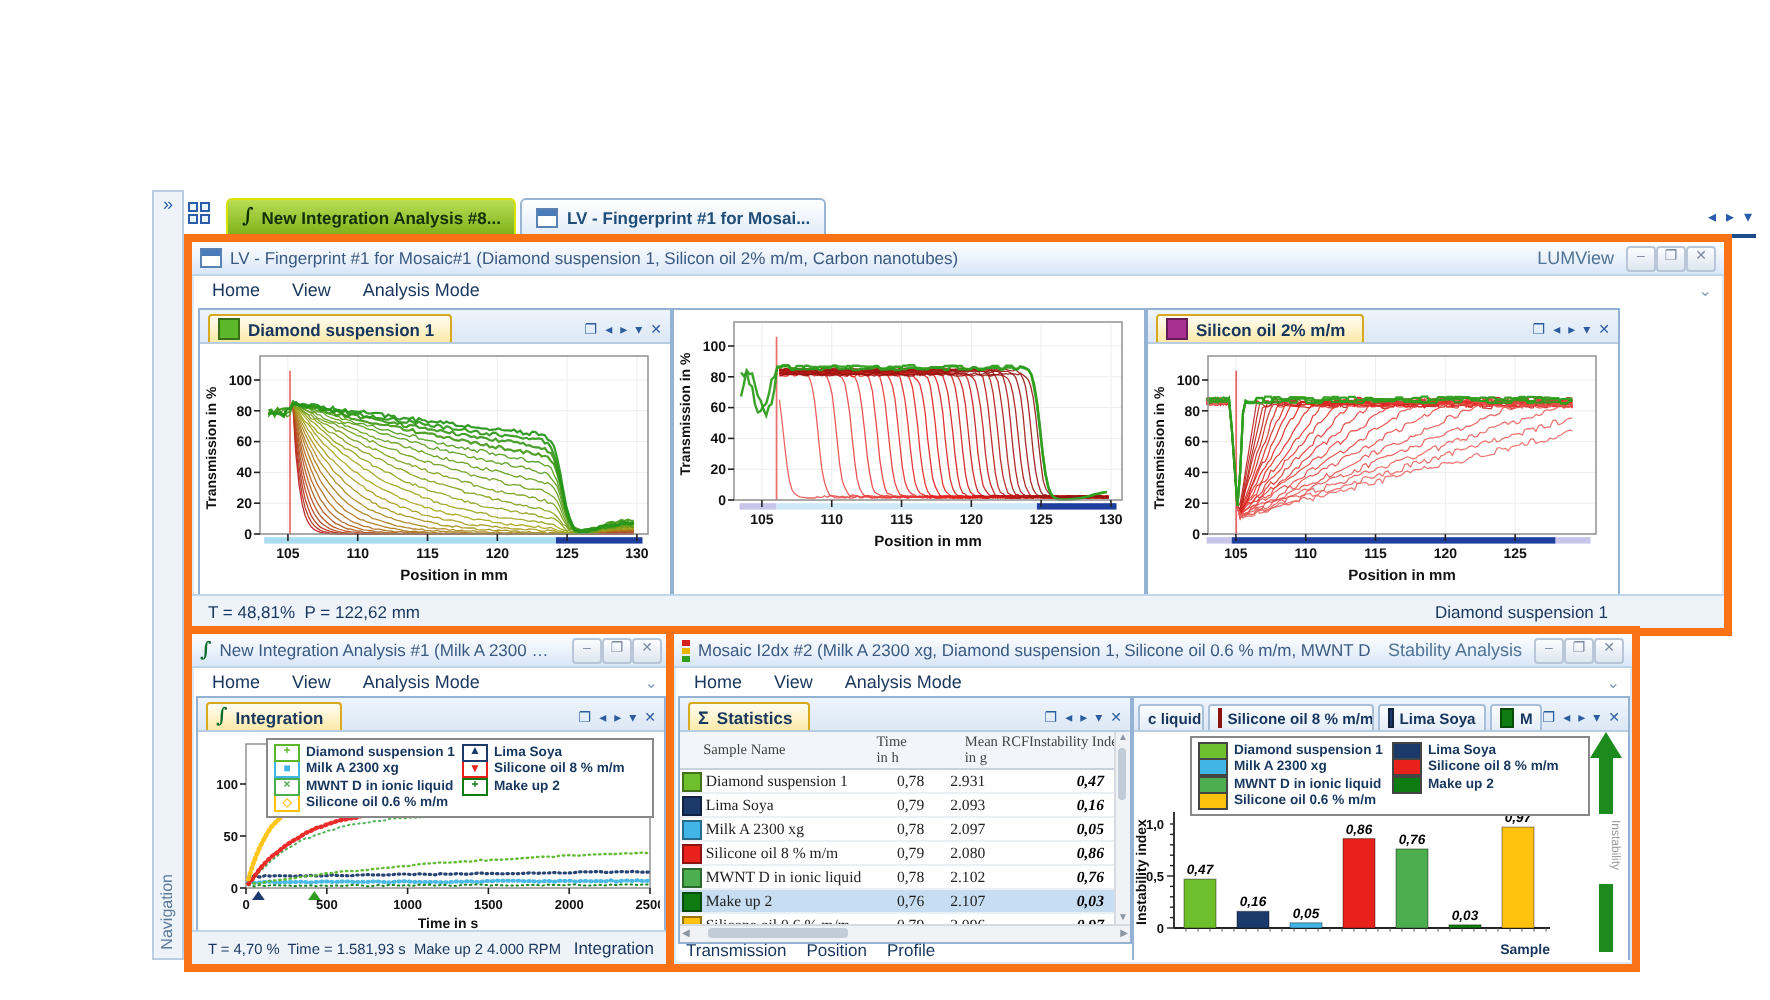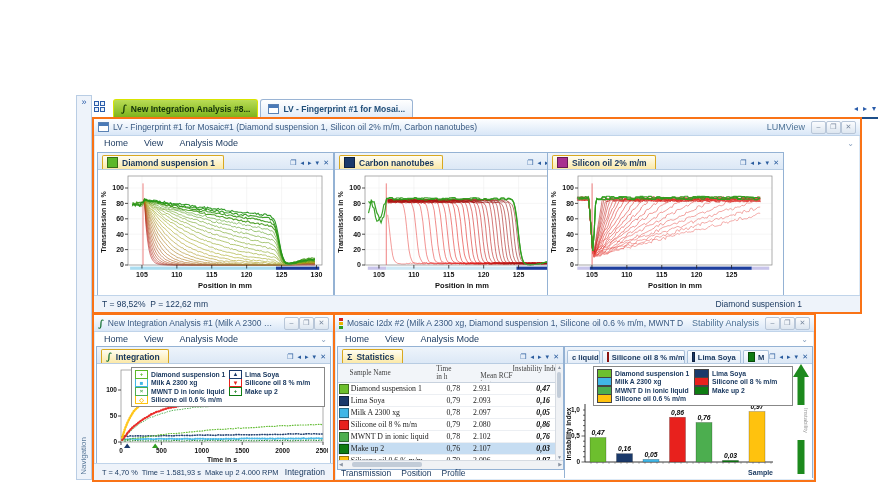--- a/index.html
+++ b/index.html
@@ -16,21 +16,21 @@
   .mtab{height:17px;display:flex;align-items:center;gap:4px;padding:0 7px;font-size:8.5px;font-weight:bold;color:#1f4e79;background:linear-gradient(#ffffff,#e2ecf8);border:1px solid #9ab4d4;border-bottom:none;border-radius:3px 3px 0 0;white-space:nowrap;cursor:pointer;}
   .mtab.active{background:linear-gradient(#b9dd55,#7fb31c);border-color:#d8e400;color:#12300a;}
   .tab-scroll{margin-left:auto;margin-bottom:4px;font-size:8px;color:#2a5caa;display:flex;gap:5px;padding-right:2px;}
   .int-glyph{color:#0f6e2e;font-weight:bold;font-size:10px;font-family:"DejaVu Serif",serif;}
   .mtab.active .int-glyph{color:#0b2e00;}
   .mosaic-ic{display:flex;flex-direction:column;gap:1px;}
   .mosaic-ic i{width:4px;height:3px;display:block;}
   .lv-ic{width:9px;height:8px;border:1px solid #5a82b4;background:#fff;display:block;}
   .lv-ic i{display:block;height:3px;background:#4a7ab8;}
   
-  .win{position:absolute;background:#fff;border:2px solid #f97316;box-shadow:0 0 0 1px #dce9f6 inset;}
+  .win{position:absolute;background:#fff;border:4px solid #f97316;box-shadow:0 0 0 1px #dce9f6 inset;}
   .titlebar{height:16px;background:linear-gradient(#fdfeff,#d9e7f7);border-bottom:1px solid #c0d4ea;display:flex;align-items:center;font-size:8.5px;color:#3a5a82;padding:0 4px;gap:4px;white-space:nowrap;overflow:hidden;}
   .titlebar .tspace{flex:1;}
   .app-label{color:#4f7396;font-size:9px;margin-right:2px;}
   .winbtn{width:13px;height:11px;border:1px solid #b8c6d8;border-radius:2px;background:linear-gradient(#fbfcfe,#dde6f0);color:#7a8aa0;font-size:7px;line-height:10px;text-align:center;display:inline-block;cursor:pointer;}
   .menubar{height:14px;display:flex;align-items:center;gap:16px;padding:0 10px;font-size:9px;color:#17365d;position:relative;}
   .menubar .chev{position:absolute;right:6px;color:#8aa2c0;font-size:8px;cursor:pointer;}
   .menu-item{cursor:pointer;}
   
   .panel{position:absolute;border:1px solid #94b2d4;background:#fff;}
   .phead{height:16px;background:linear-gradient(#eef4fb,#dce8f6);border-bottom:1px solid #b8cce2;display:flex;align-items:flex-end;}
@@ -199,33 +199,21 @@
             <text x="113.76" y="107" text-anchor="middle" font-size="7" font-weight="bold" fill="#111">115</text>
             <line x1="148.66000000000003" y1="95" x2="148.66000000000003" y2="98.5" stroke="#222" stroke-width="0.8"></line>
             <text x="148.66000000000003" y="107" text-anchor="middle" font-size="7" font-weight="bold" fill="#111">120</text>
             <line x1="183.56" y1="95" x2="183.56" y2="98.5" stroke="#222" stroke-width="0.8"></line>
             <text x="183.56" y="107" text-anchor="middle" font-size="7" font-weight="bold" fill="#111">125</text>
             <line x1="218.46" y1="95" x2="218.46" y2="98.5" stroke="#222" stroke-width="0.8"></line>
             <text x="218.46" y="107" text-anchor="middle" font-size="7" font-weight="bold" fill="#111">130</text>
             <text x="8" y="52" transform="rotate(-90 8 52)" text-anchor="middle" font-size="7" font-weight="bold" fill="#111">Transmission in %</text>
             <text x="127" y="118" text-anchor="middle" font-size="7.5" font-weight="bold" fill="#111">Position in mm</text>
           </svg></div>
-        <div class="panel" style="left: 240px; top: 33px; width: 235px; height: 143px;"><div class="phead">
-            <div class="ptab">
-              <span class="chip" style="background: rgb(27, 58, 107);"></span>
-              <span>Carbon nanotubes</span>
-            </div>
-            <div class="pbtns">
-              <span>❐</span>
-              <span>◂</span>
-              <span>▸</span>
-              <span>▾</span>
-              <span>✕</span>
-            </div>
-          </div><svg width="231" height="125">
+        <div class="panel" style="left: 240px; top: 33px; width: 235px; height: 143px;"><svg width="231" height="125">
             <line x1="30" y1="95" x2="224" y2="95" stroke="#ededed" stroke-width="0.5"></line>
             <line x1="30" y1="79.6" x2="224" y2="79.6" stroke="#ededed" stroke-width="0.5"></line>
             <line x1="30" y1="64.2" x2="224" y2="64.2" stroke="#ededed" stroke-width="0.5"></line>
             <line x1="30" y1="48.8" x2="224" y2="48.8" stroke="#ededed" stroke-width="0.5"></line>
             <line x1="30" y1="33.4" x2="224" y2="33.4" stroke="#ededed" stroke-width="0.5"></line>
             <line x1="30" y1="18" x2="224" y2="18" stroke="#ededed" stroke-width="0.5"></line>
             <line x1="43.96" y1="6" x2="43.96" y2="95" stroke="#ededed" stroke-width="0.5"></line>
             <line x1="78.86" y1="6" x2="78.86" y2="95" stroke="#ededed" stroke-width="0.5"></line>
             <line x1="113.76" y1="6" x2="113.76" y2="95" stroke="#ededed" stroke-width="0.5"></line>
             <line x1="148.66000000000003" y1="6" x2="148.66000000000003" y2="95" stroke="#ededed" stroke-width="0.5"></line>
@@ -284,21 +272,21 @@
             <text x="113.76" y="107" text-anchor="middle" font-size="7" font-weight="bold" fill="#111">115</text>
             <line x1="148.66000000000003" y1="95" x2="148.66000000000003" y2="98.5" stroke="#222" stroke-width="0.8"></line>
             <text x="148.66000000000003" y="107" text-anchor="middle" font-size="7" font-weight="bold" fill="#111">120</text>
             <line x1="183.56" y1="95" x2="183.56" y2="98.5" stroke="#222" stroke-width="0.8"></line>
             <text x="183.56" y="107" text-anchor="middle" font-size="7" font-weight="bold" fill="#111">125</text>
             <line x1="218.46" y1="95" x2="218.46" y2="98.5" stroke="#222" stroke-width="0.8"></line>
             <text x="218.46" y="107" text-anchor="middle" font-size="7" font-weight="bold" fill="#111">130</text>
             <text x="8" y="52" transform="rotate(-90 8 52)" text-anchor="middle" font-size="7" font-weight="bold" fill="#111">Transmission in %</text>
             <text x="127" y="118" text-anchor="middle" font-size="7.5" font-weight="bold" fill="#111">Position in mm</text>
           </svg></div>
-        <div class="panel" style="left: 453px; top: 33px; width: 235px; height: 143px;"><div class="phead">
+        <div class="panel" style="left: 477px; top: 33px; width: 235px; height: 143px;"><div class="phead">
             <div class="ptab">
               <span class="chip" style="background: rgb(168, 48, 144);"></span>
               <span>Silicon oil 2% m/m</span>
             </div>
             <div class="pbtns">
               <span>❐</span>
               <span>◂</span>
               <span>▸</span>
               <span>▾</span>
               <span>✕</span>
@@ -365,21 +353,21 @@
             <text x="113.76" y="107" text-anchor="middle" font-size="7" font-weight="bold" fill="#111">115</text>
             <line x1="148.66000000000003" y1="95" x2="148.66000000000003" y2="98.5" stroke="#222" stroke-width="0.8"></line>
             <text x="148.66000000000003" y="107" text-anchor="middle" font-size="7" font-weight="bold" fill="#111">120</text>
             <line x1="183.56" y1="95" x2="183.56" y2="98.5" stroke="#222" stroke-width="0.8"></line>
             <text x="183.56" y="107" text-anchor="middle" font-size="7" font-weight="bold" fill="#111">125</text>
             <text x="8" y="52" transform="rotate(-90 8 52)" text-anchor="middle" font-size="7" font-weight="bold" fill="#111">Transmission in %</text>
             <text x="127" y="118" text-anchor="middle" font-size="7.5" font-weight="bold" fill="#111">Position in mm</text>
           </svg></div>
       </div>
     <div class="statusbar">
-      <span class="pre">T = 98,52%  P = 122,62 mm</span>
+      <span class="pre">T = 48,81%  P = 122,62 mm</span>
       <span class="sright" style="margin-right:50px;">Diamond suspension 1</span>
     </div>
   </div>
 
   <div class="win" style="left:92px;top:313px;width:239px;height:165px;">
     <div class="titlebar">
       <span class="int-glyph">∫</span>
       <span style="overflow:hidden;text-overflow:ellipsis;">New Integration Analysis #1 (Milk A  2300 xg, Diamond s...</span>
       <span class="tspace"></span>
       <span class="winbtns"><span class="winbtn">–</span><span class="winbtn">❐</span><span class="winbtn">✕</span></span>
@@ -521,21 +509,21 @@
       </div>
       <div style="position:relative;height:96px;">
         <div class="stats-table" id="statsTable" style="margin-right:7px;">
             <div class="thead">
               <div class="c0"></div>
               <div class="c1">Sample Name</div>
               <div class="c2" style="display: block; padding-top: 1px;">
                 <div>Time</div>
                 <div>in h</div>
               </div>
-              <div class="c3" style="display: block; padding-top: 8px; margin-left: 20px;">
+              <div class="c3" style="display: block; padding-top: 1px; margin-left: 20px;">
                 <div>Mean RCF</div>
                 <div>in g</div>
               </div>
               <div class="c4" style="display: block; padding-top: 1px;">
                 <div>Instability Index</div>
               </div>
             </div>
             <div class="trow">
               <div class="c0">
                 <span class="rowchip" style="background: rgb(109, 191, 46);"></span>

